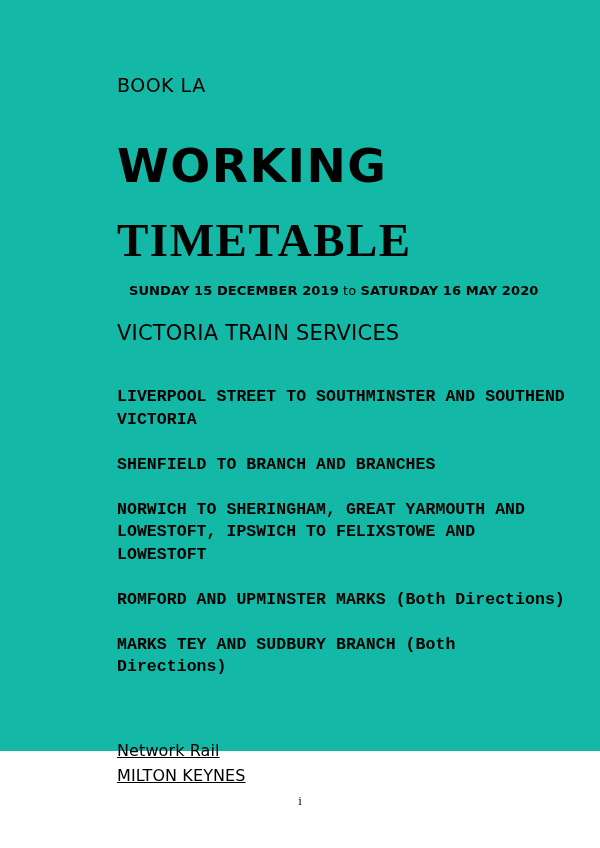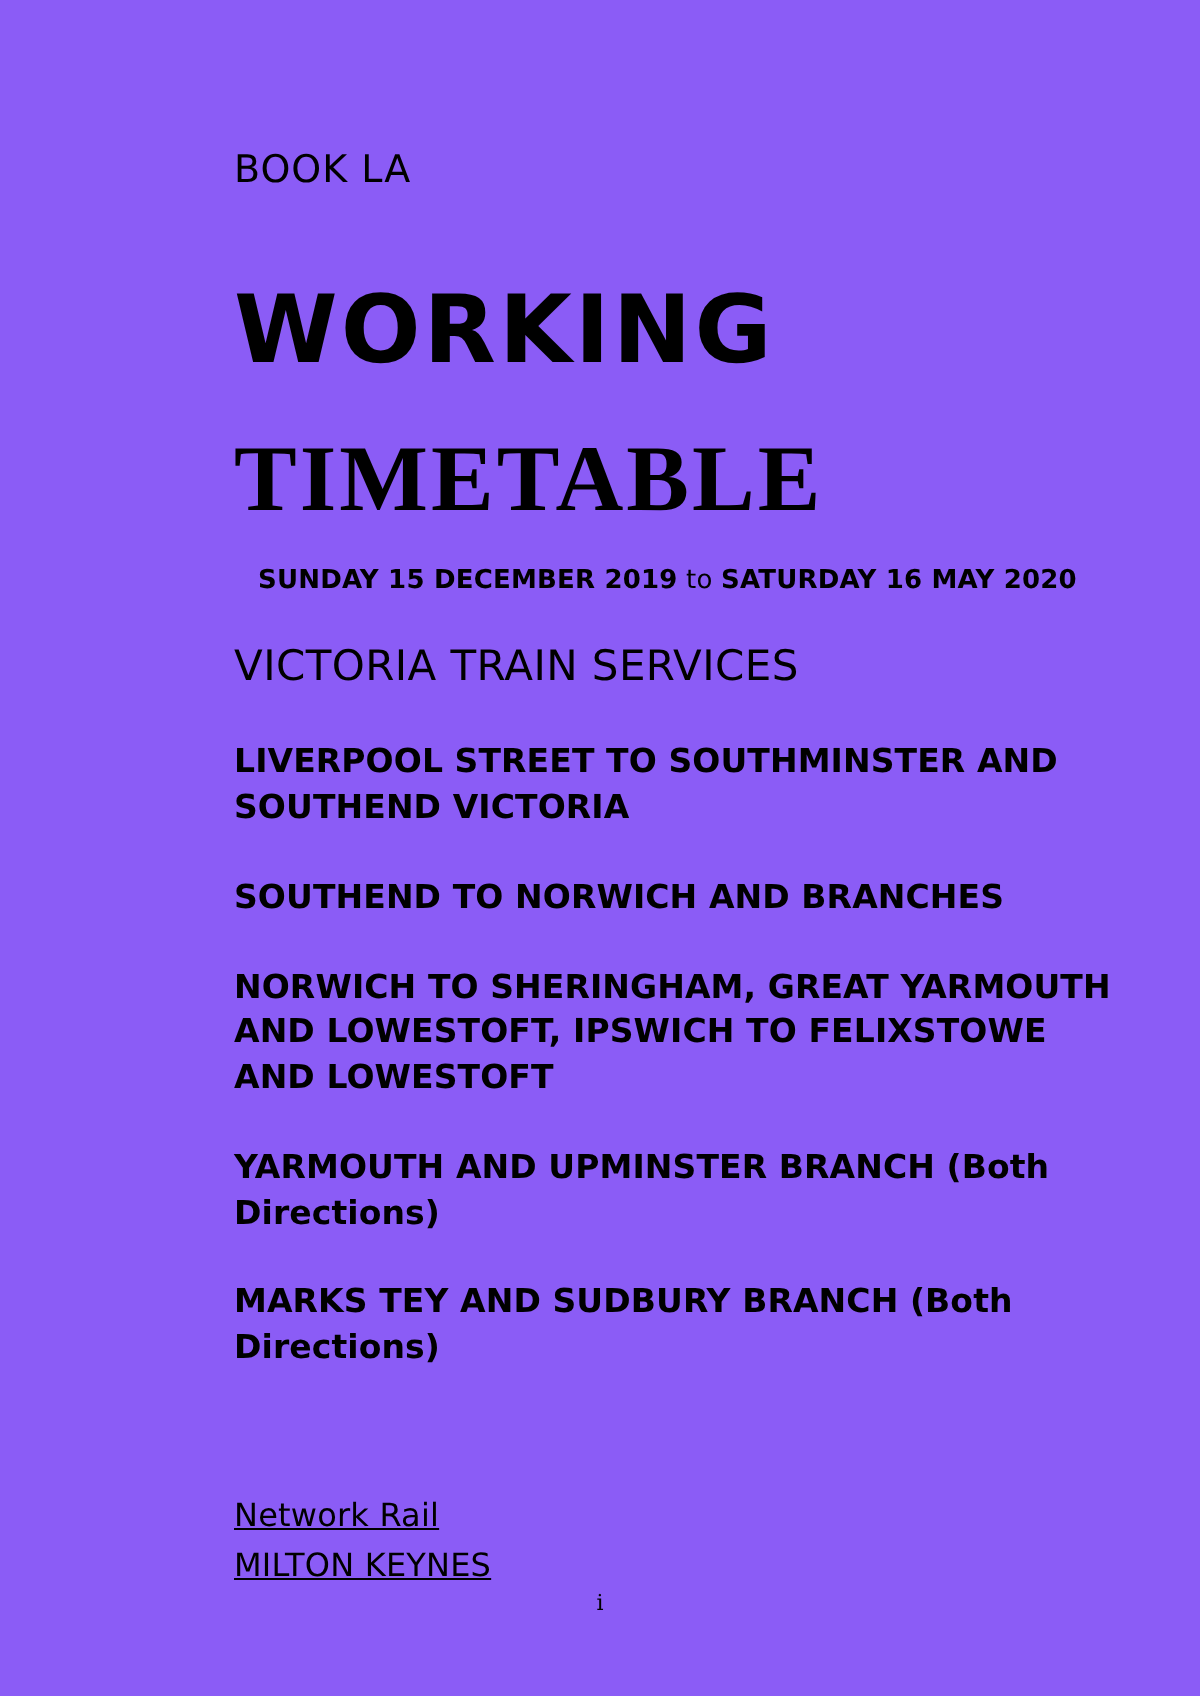--- a/index.html
+++ b/index.html
@@ -12,22 +12,22 @@
     height: 848px;
     position: relative;
     font-family: "DejaVu Sans", sans-serif;
     color: #000000;
     overflow: hidden;
   }
   .page {
     position: absolute;
     left: 0; top: 0;
     width: 600px;
-    height: 848px;
-    background: #8b5cf6;
+    height: 751px;
+    background: #14b8a6;
   }
   .content {
     position: absolute;
     left: 117px;
     top: 74px;
     width: 450px;
   }
   .book-code {
     font-size: 19px;
     font-weight: 400;
@@ -57,23 +57,24 @@
     font-weight: 400;
   }
   .subtitle {
     font-size: 21px;
     font-weight: 400;
     letter-spacing: 0.2px;
     margin: 22px 0 0 0;
     line-height: 1.2;
   }
   .route-list {
-    margin: 24px 0 0 0;
+    margin: 40px 0 0 0;
     padding: 0;
     list-style: none;
+    font-family: Liberation Mono, monospace;
   }
   .route-item {
     font-size: 16.5px;
     font-weight: 700;
     line-height: 1.38;
     margin: 0 0 22px 0;
     letter-spacing: 0.05px;
     max-width: 452px;
   }
   .route-item:last-child {
@@ -113,23 +114,23 @@
     <div class="title-main second">TIMETABLE</div>
 
     <div class="date-range">
       <span>SUNDAY 15 DECEMBER 2019</span><span class="conj"> to </span><span>SATURDAY 16 MAY 2020</span>
     </div>
 
     <div class="subtitle">VICTORIA TRAIN SERVICES</div>
 
     <ul class="route-list">
       <li class="route-item">LIVERPOOL STREET TO SOUTHMINSTER AND SOUTHEND VICTORIA</li>
-      <li class="route-item">SOUTHEND TO NORWICH AND BRANCHES</li>
+      <li class="route-item">SHENFIELD TO BRANCH AND BRANCHES</li>
       <li class="route-item">NORWICH TO SHERINGHAM, GREAT YARMOUTH AND LOWESTOFT, IPSWICH TO FELIXSTOWE AND LOWESTOFT</li>
-      <li class="route-item">YARMOUTH AND UPMINSTER BRANCH (Both Directions)</li>
+      <li class="route-item">ROMFORD AND UPMINSTER MARKS (Both Directions)</li>
       <li class="route-item">MARKS TEY AND SUDBURY BRANCH (Both Directions)</li>
     </ul>
 
     <div class="publisher">
       <div>Network Rail</div>
       <div>MILTON KEYNES</div>
     </div>
 
   </div>
 

